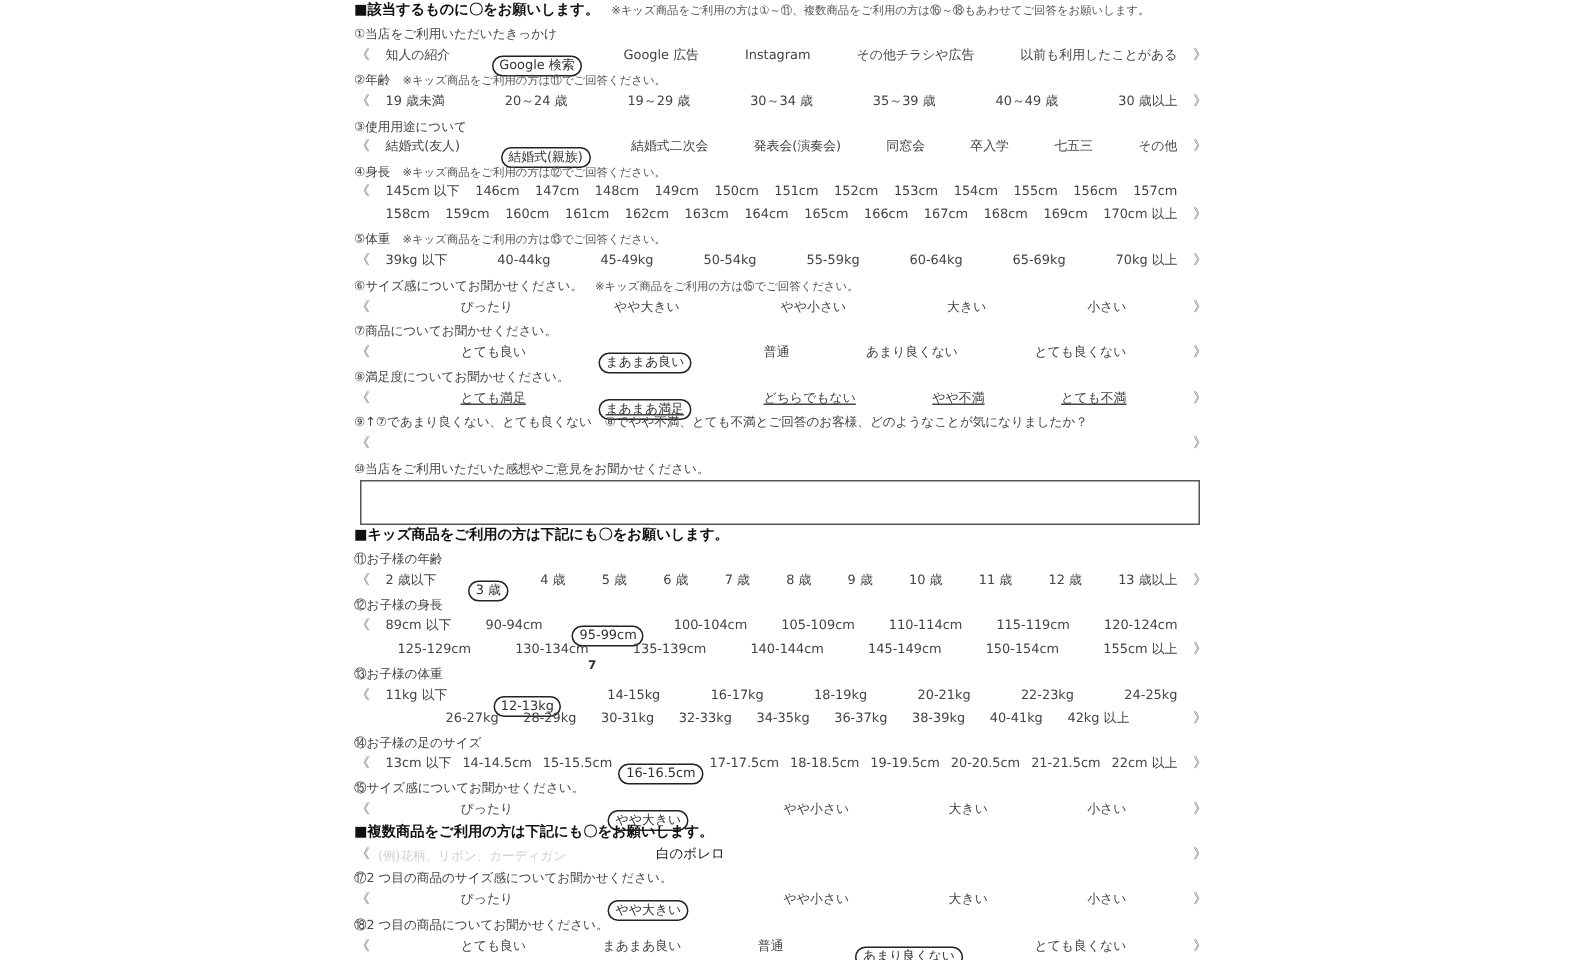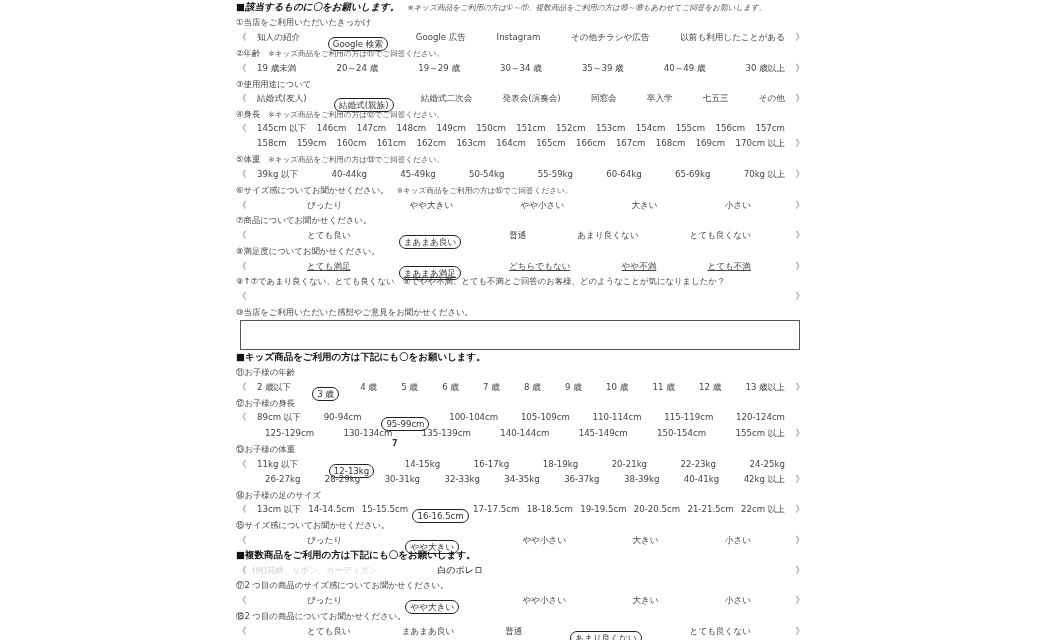--- a/index.html
+++ b/index.html
@@ -19,21 +19,21 @@
   .box { position:absolute; left:4px; width:558px; height:28px; border:1.3px solid #555; }
   .mark { position:absolute; font-size:8px; color:#333; font-weight:bold; }
   .faint { color:#cfcfcf; margin-left:4px; }
   .hand { color:#222; font-size:9px; margin-left:60px; }
 </style>
 </head>
 <body>
 
 <div class="page">
 
-  <div class="line head" style="top:0px;font-style:italic;">
+  <div class="line head" style="top:0px;">
     <span>■該当するものに〇をお願いします。</span><span class="note">※キッズ商品をご利用の方は①～⑪、複数商品をご利用の方は⑯～⑱もあわせてご回答をお願いします。</span>
   </div>
 
   <div class="line q" style="top:15px;"><span>①当店をご利用いただいたきっかけ</span></div>
   <div class="line opts" style="top:30px;">
       <span class="bracket">《</span>
       <span class="items">
         <span class="opt">知人の紹介</span>
         <span class="opt sel">Google 検索</span>
         <span class="opt">Google 広告</span>
@@ -240,21 +240,21 @@
         <span class="opt sel">12-13kg</span>
         <span class="opt">14-15kg</span>
         <span class="opt">16-17kg</span>
         <span class="opt">18-19kg</span>
         <span class="opt">20-21kg</span>
         <span class="opt">22-23kg</span>
         <span class="opt">24-25kg</span>
       </span>
       <span class="bracket"></span>
     </div>
-  <div class="line opts" style="top:472px;">
+  <div class="line opts" style="top:472px;gap:32px;">
       <span class="bracket"></span>
       <span class="items" style="padding: 0px 6px 0px 14px;">
         <span class="opt">26-27kg</span>
         <span class="opt">28-29kg</span>
         <span class="opt">30-31kg</span>
         <span class="opt">32-33kg</span>
         <span class="opt">34-35kg</span>
         <span class="opt">36-37kg</span>
         <span class="opt">38-39kg</span>
         <span class="opt">40-41kg</span>

